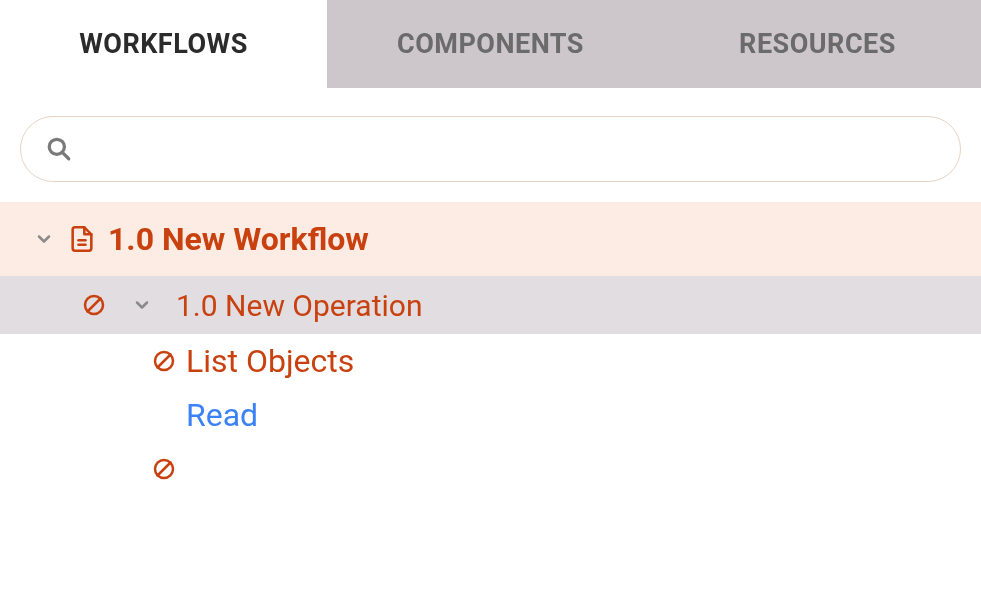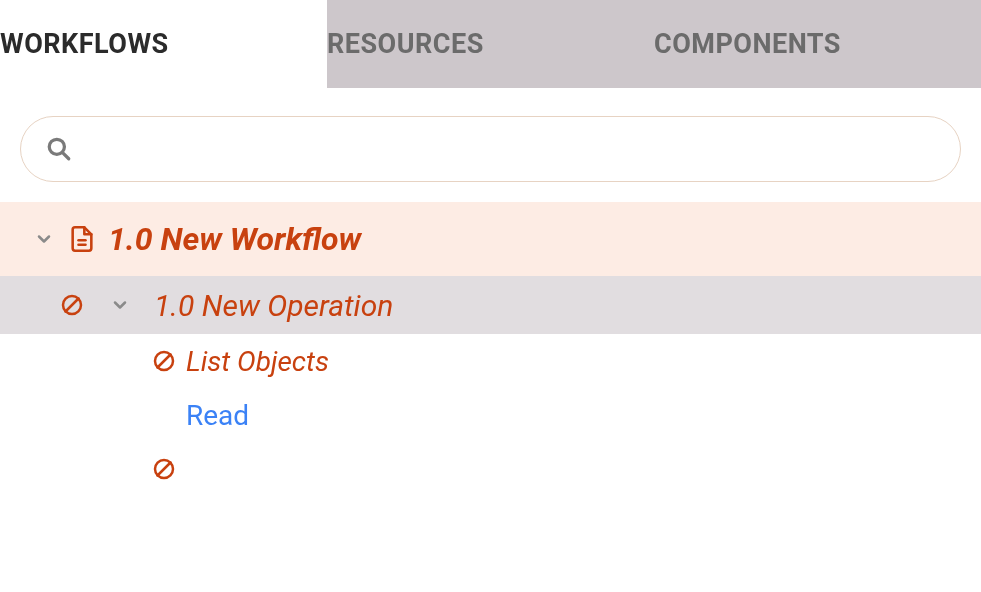--- a/index.html
+++ b/index.html
@@ -17,21 +17,21 @@
   .tabs {
     display: flex;
     width: 100%;
     height: 88px;
     background: #cdc7cb;
   }
   .tab {
     flex: 1;
     display: flex;
     align-items: center;
-    justify-content: flex-start;
+    justify-content: center;
     font-size: 27px;
     font-weight: 700;
     letter-spacing: 0.5px;
     color: #6b6b6b;
     cursor: pointer;
     user-select: none;
   }
   .tab.active {
     background: #ffffff;
     color: #2b2b2b;
@@ -75,71 +75,70 @@
     cursor: pointer;
     user-select: none;
   }
   .node.selected {
     background: #fdece4;
   }
   .node.highlight {
     background: #e1dde0;
   }
   .node-indent-1 { padding-left: 30px; }
-  .node-indent-2 { padding-left: 58px; gap: 12px; }
+  .node-indent-2 { padding-left: 80px; gap: 12px; }
   .node-indent-3 { padding-left: 150px; }
 
   .slot {
     display: inline-flex;
     align-items: center;
     justify-content: center;
     width: 32px;
     height: 32px;
     margin-right: 10px;
     flex: 0 0 auto;
   }
   .slot-narrow { width: 28px; margin-right: 8px; }
 
   .label {
     font-size: 30px;
     font-weight: 700;
-    font-style: italic;
     color: #c8410f;
   }
   .label.normal {
     font-weight: 400;
     font-style: normal;
     color: #3b82f6;
   }
   .label.op {
     font-weight: 400;
   }
   .label.sub {
     font-weight: 400;
   }
 
   .node.workflow { min-height: 74px; }
   .node.workflow .label { font-size: 32px; }
 
   .node.leaf { min-height: 54px; }
-  .node.leaf .label { font-size: 28px; font-weight: 400; }
+  .node.leaf .label { font-size: 32px; font-weight: 400; }
 
 </style>
 </head>
 <body>
 
 <div class="tabs">
   <div class="tab active">
     <span>WORKFLOWS</span>
   </div>
   <div class="tab">
+    <span>COMPONENTS</span>
+  </div>
+  <div class="tab">
     <span>RESOURCES</span>
-  </div>
-  <div class="tab">
-    <span>COMPONENTS</span>
   </div>
 </div>
 
 <div class="search-wrap">
   <div class="search">
     <span class="slot">
       <svg width="26" height="26" viewBox="0 0 24 24" fill="none" stroke="#7a7a7a" stroke-width="3" stroke-linecap="round" stroke-linejoin="round">
         <circle cx="10" cy="10" r="7"></circle>
         <line x1="21" y1="21" x2="15.5" y2="15.5"></line>
       </svg>

